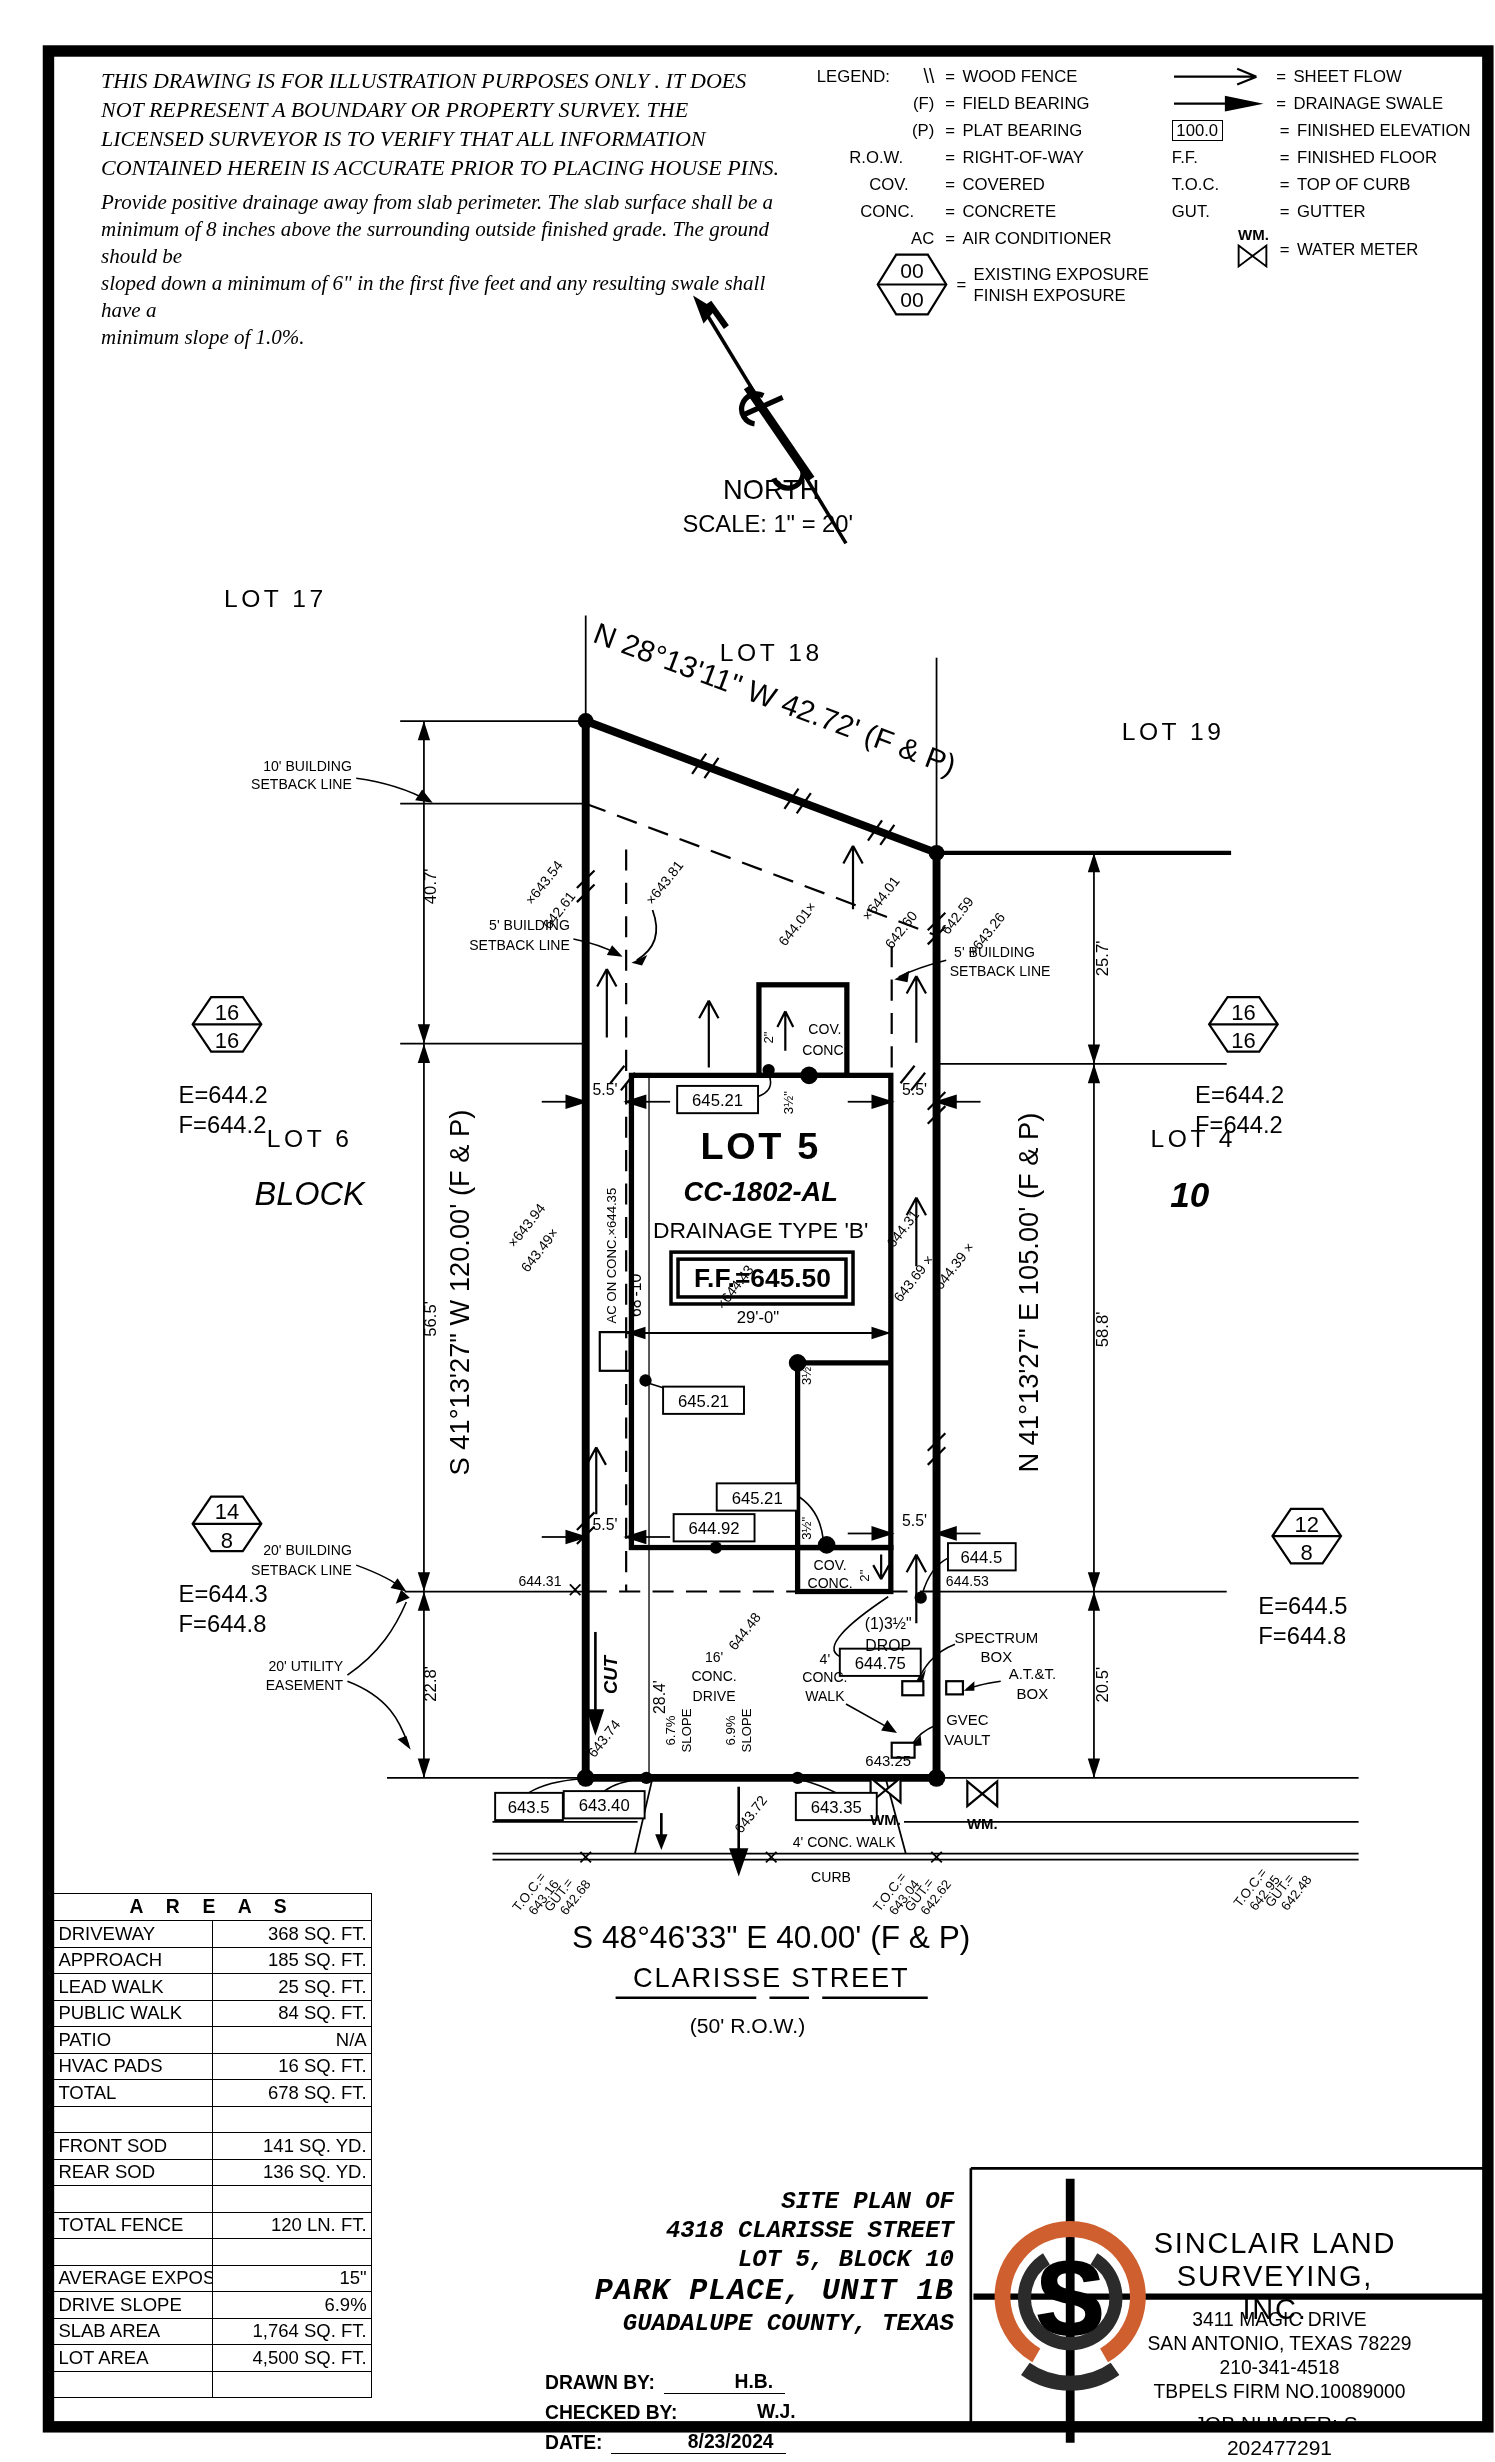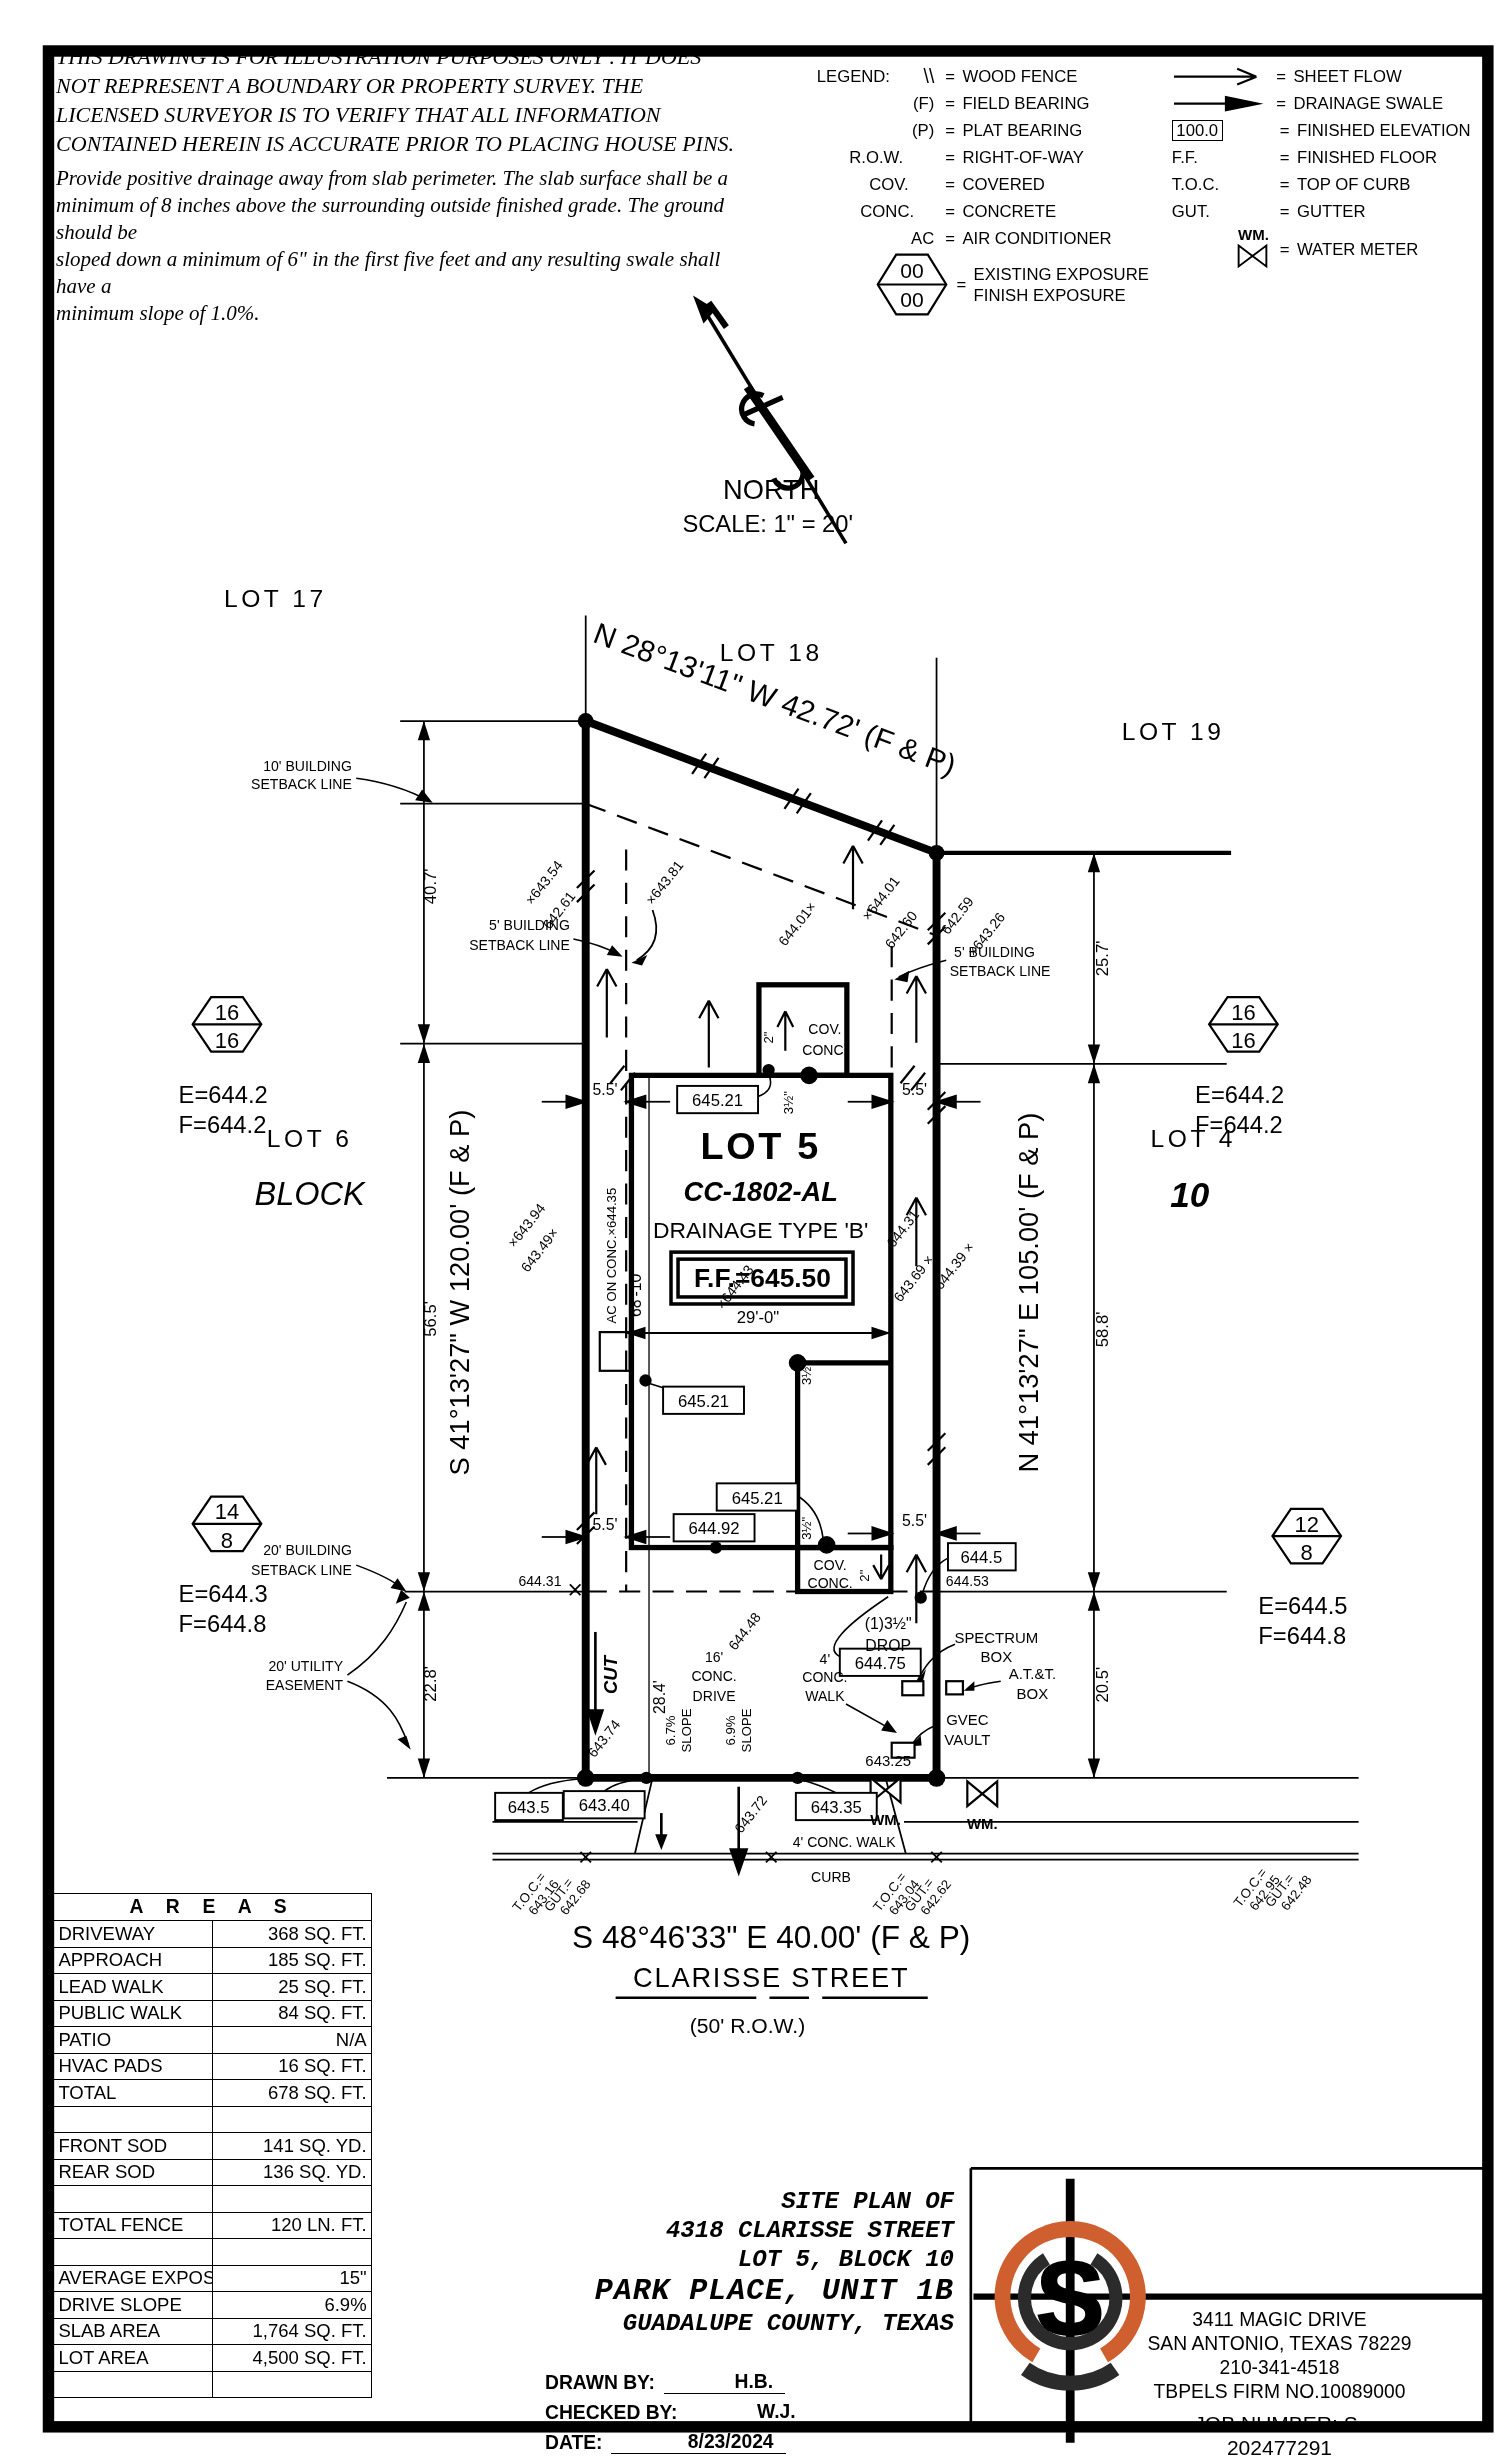--- a/index.html
+++ b/index.html
@@ -453,21 +453,21 @@
   <g>
     <line x1="1217" y1="2478" x2="1217" y2="2778" stroke="#000" stroke-width="10"></line>
     <line x1="1107" y1="2612" x2="1692" y2="2612" stroke="#000" stroke-width="7"></line>
     <path d="M1178.5,2678.7 A77,77 0 1,1 1255.5,2678.7" fill="none" stroke="#cf5f2e" stroke-width="18"></path>
     <path d="M1166,2694 A88,88 0 0,0 1268,2694" fill="none" stroke="#2b2b2b" stroke-width="17"></path>
     <path d="M1190,2655 A52,52 0 1,1 1244,2655" fill="none" stroke="#2b2b2b" stroke-width="15" transform="rotate(180 1217 2612)"></path>
     <text x="1217" y="2654" font-size="118" font-weight="bold" font-family="Liberation Serif,serif" text-anchor="middle" fill="#cf5f2e" stroke="#000" stroke-width="2">S</text>
   </g>
 </svg>
 
-<div class="overlay" style="left:56px;top:42px;width:704px;">
+<div class="overlay" style="left:56px;top:66px;width:704px;padding-left:45px;">
   <div class="para1">THIS DRAWING IS FOR ILLUSTRATION PURPOSES ONLY . IT DOES
 NOT REPRESENT A BOUNDARY OR PROPERTY SURVEY. THE
 LICENSED SURVEYOR IS TO VERIFY THAT ALL INFORMATION
 CONTAINED HEREIN IS ACCURATE PRIOR TO PLACING HOUSE PINS.</div>
   <div class="para2">Provide positive drainage away from slab perimeter. The slab surface shall be a
 minimum of 8 inches above the surrounding outside finished grade. The ground should be
 sloped down a minimum of 6" in the first five feet and any resulting swale shall have a
 minimum slope of 1.0%.</div>
 </div>
 
@@ -676,20 +676,24 @@
   <div class="sigrow">
     <span class="siglabel">CHECKED BY:</span>
     <span class="sigval">W.J.</span>
   </div>
   <div class="sigrow">
     <span class="siglabel">DATE:</span>
     <span class="sigval" style="min-width:150px;">8/23/2024</span>
   </div>
 </div>
 
+<div class="overlay" style="left:1143px;top:2227px;width:264px;">
+  <div class="firmname">SINCLAIR LAND</div>
+  <div class="firmname">SURVEYING, INC.</div>
+</div>
 <div class="overlay" style="left:1143px;top:2308px;width:273px;">
   <div class="firmaddr">3411 MAGIC DRIVE</div>
   <div class="firmaddr">SAN ANTONIO, TEXAS 78229</div>
   <div class="firmaddr">210-341-4518</div>
   <div class="firmaddr">TBPELS FIRM NO.10089000</div>
   <div class="firmjob">
     <span>JOB NUMBER:</span>
     <span>S-202477291</span>
   </div>
 </div>

